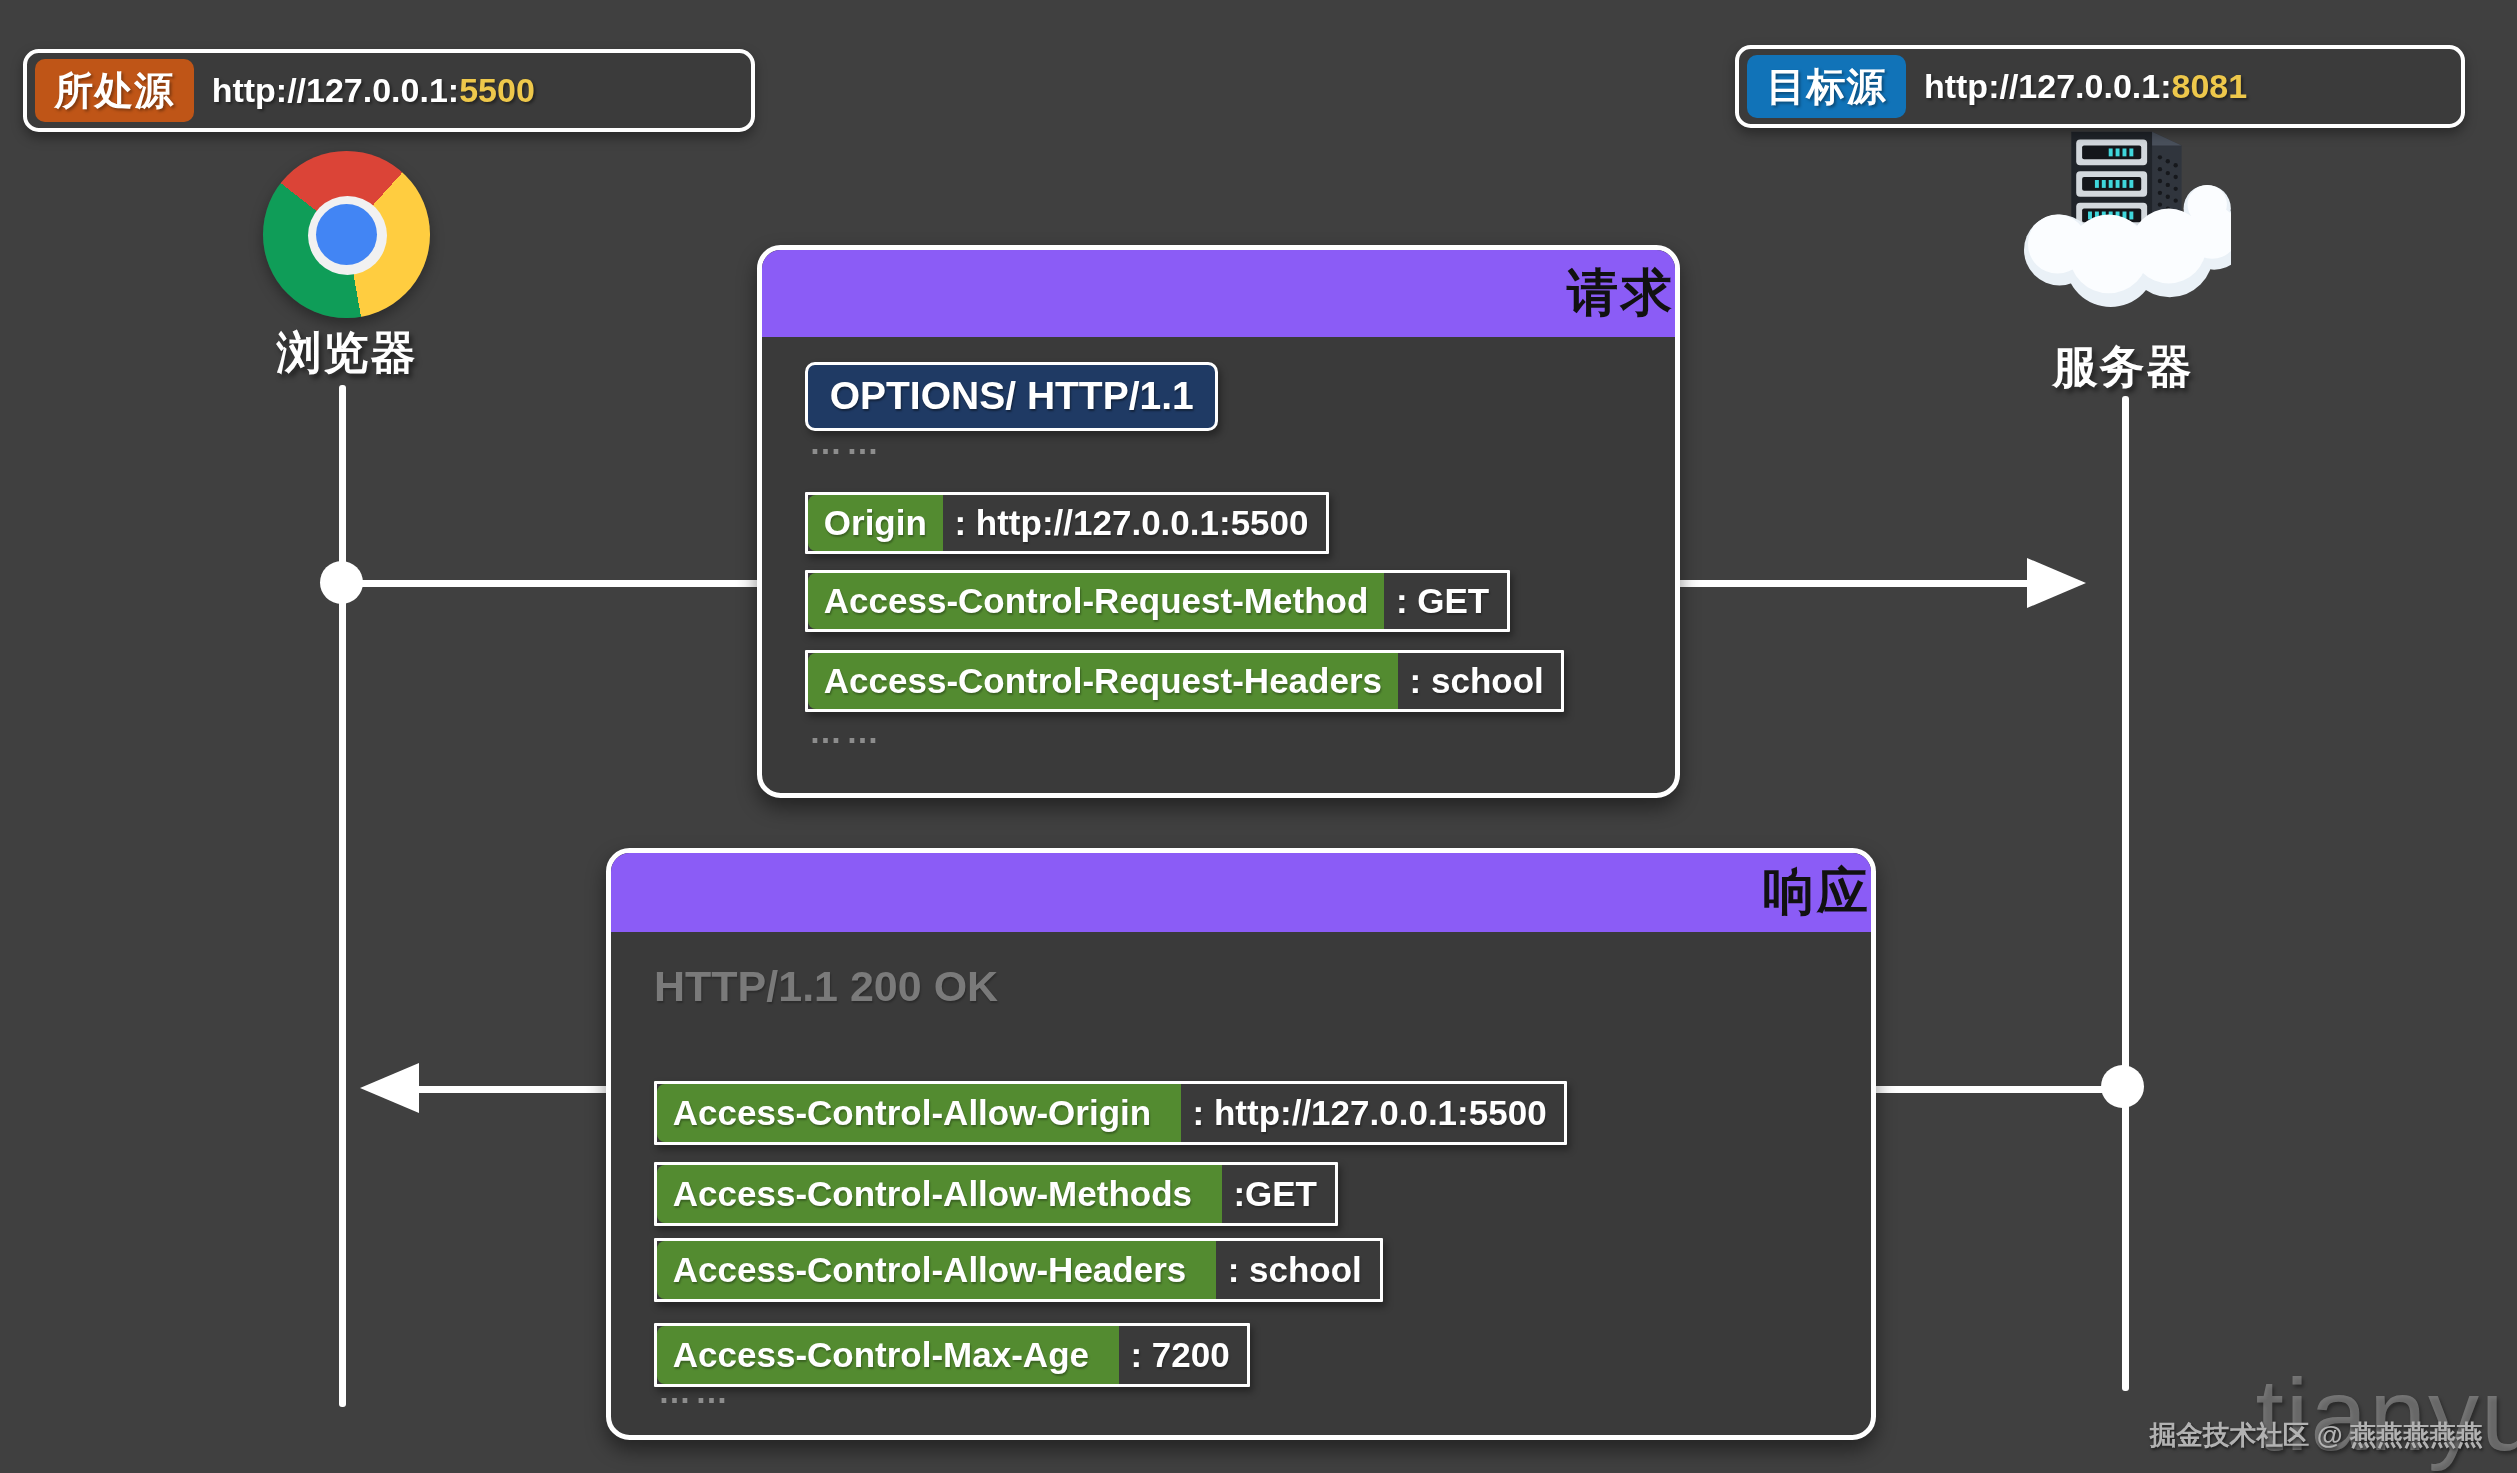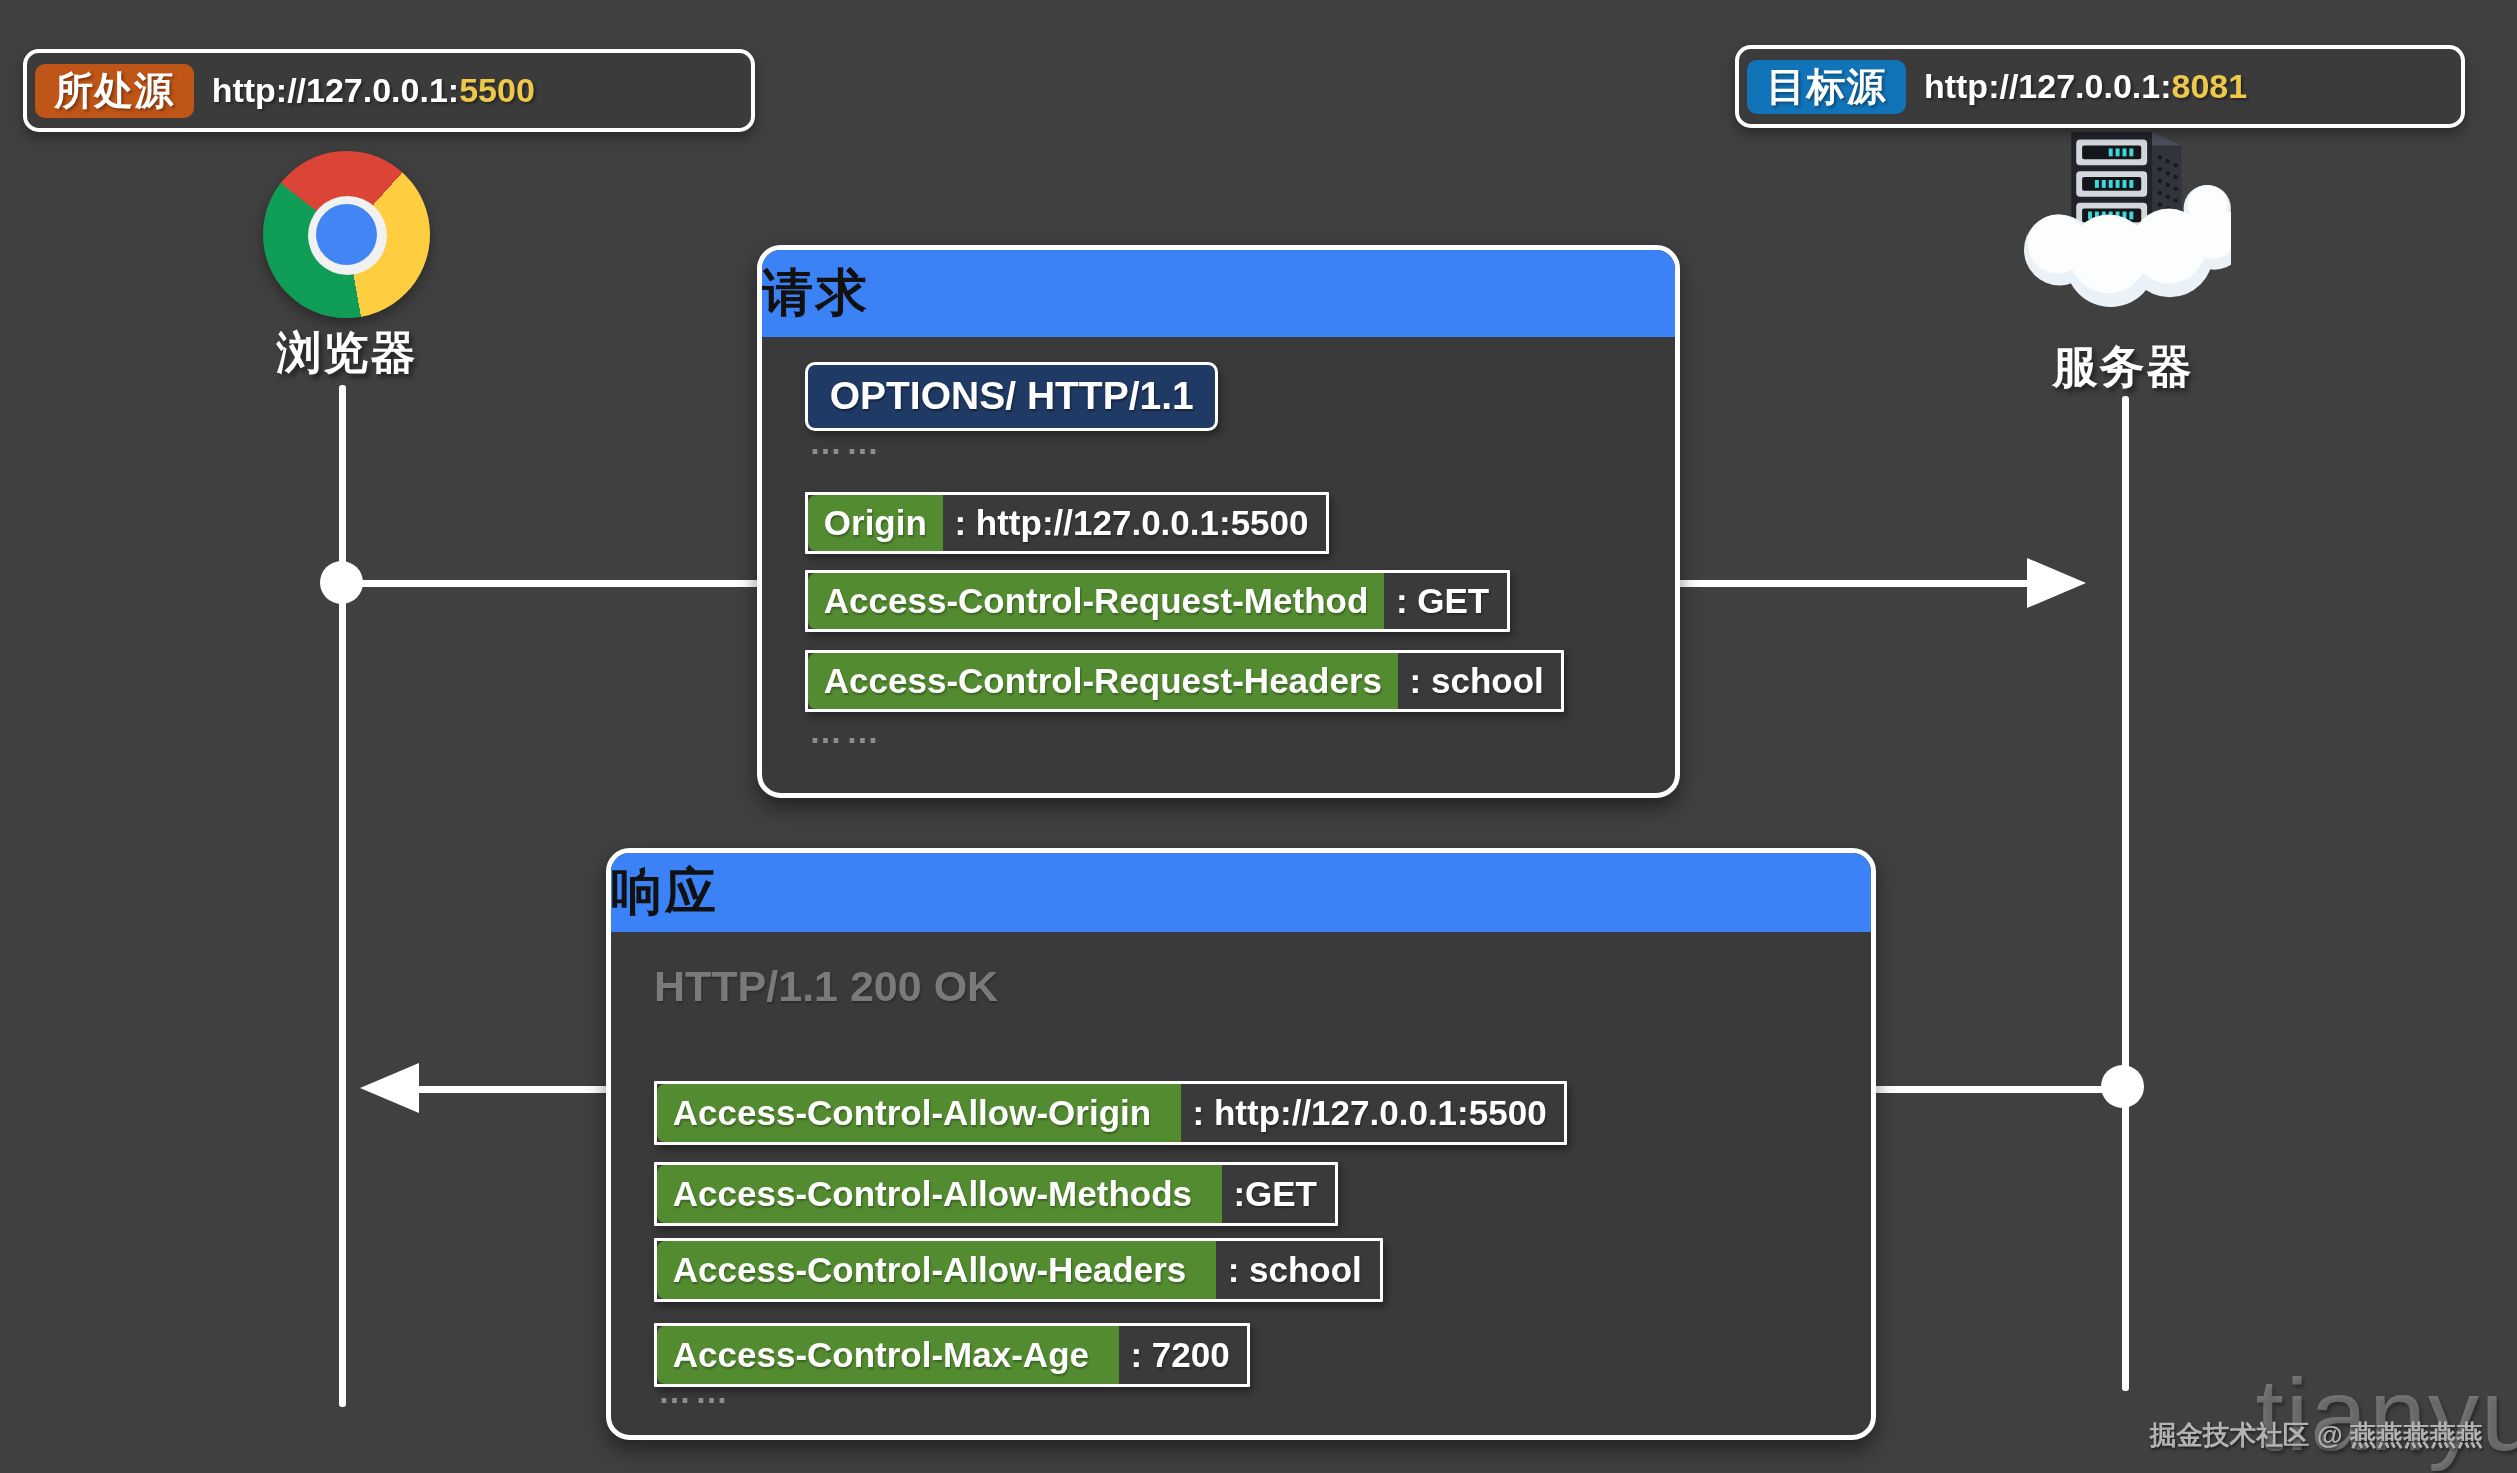--- a/index.html
+++ b/index.html
@@ -26,21 +26,21 @@
   .badge{
     position:absolute;display:flex;align-items:center;gap:17.7px;
     border:4.9px solid #fff;border-radius:15.8px;padding:0 21.7px 0 7.9px;
     background:#3b3b3b;box-shadow:0 5.9px 11.8px rgba(0,0,0,.35);z-index:6;
   }
   .badge-origin{left:22.7px;top:49px;width:695px;height:75px;}
   .badge-target{left:1735px;top:45px;width:692px;height:75px;}
   .tag{
     display:inline-flex;align-items:center;justify-content:center;
     color:#fff;font-weight:bold;font-size:39px;border-radius:9.9px;
-    padding:0 19.7px;height:54px;letter-spacing:1px;
+    padding:0 19.7px;height:63px;letter-spacing:1px;
     text-shadow:2px 2px 3px rgba(0,0,0,.35);
   }
   .tag-orange{background:#bf5517;}
   .tag-blue{background:#1173b8;}
   .url{color:#fff;font-weight:bold;font-size:34px;white-space:pre;text-shadow:2px 2px 3px rgba(0,0,0,.4);}
   .url .port{color:#eec84b;}
 
   
   .chrome{position:absolute;left:263px;top:151px;width:167px;height:167px;z-index:3;}
   .chrome-wheel{
@@ -62,21 +62,21 @@
   .label-server{left:2123px;top:337px;}
 
   
   .panel{
     position:absolute;border:5.9px solid #fff;border-radius:23.6px;overflow:hidden;
     background:#3a3a3a;box-shadow:0 9.9px 19.7px rgba(0,0,0,.45);z-index:4;
   }
   .panel-request{left:757px;top:245px;width:913px;height:543px;}
   .panel-response{left:606px;top:848px;width:1260px;height:582px;}
   .panel-title{
-    background:#3b82f6;color:#111;font-weight:bold;font-size:51px;text-align:left;
+    background:#8b5cf6;color:#111;font-weight:bold;font-size:51px;text-align:right;
     letter-spacing:3px;
   }
   .panel-request .panel-title{height:87px;line-height:85px;}
   .panel-response .panel-title{height:79px;line-height:77px;}
   .panel-body{position:relative;width:100%;padding-left:44px;}
   .panel-request .panel-body{height:450px;}
   .panel-response .panel-body{height:497px;}
 
   .pill{
     position:absolute;display:inline-flex;align-items:stretch;

